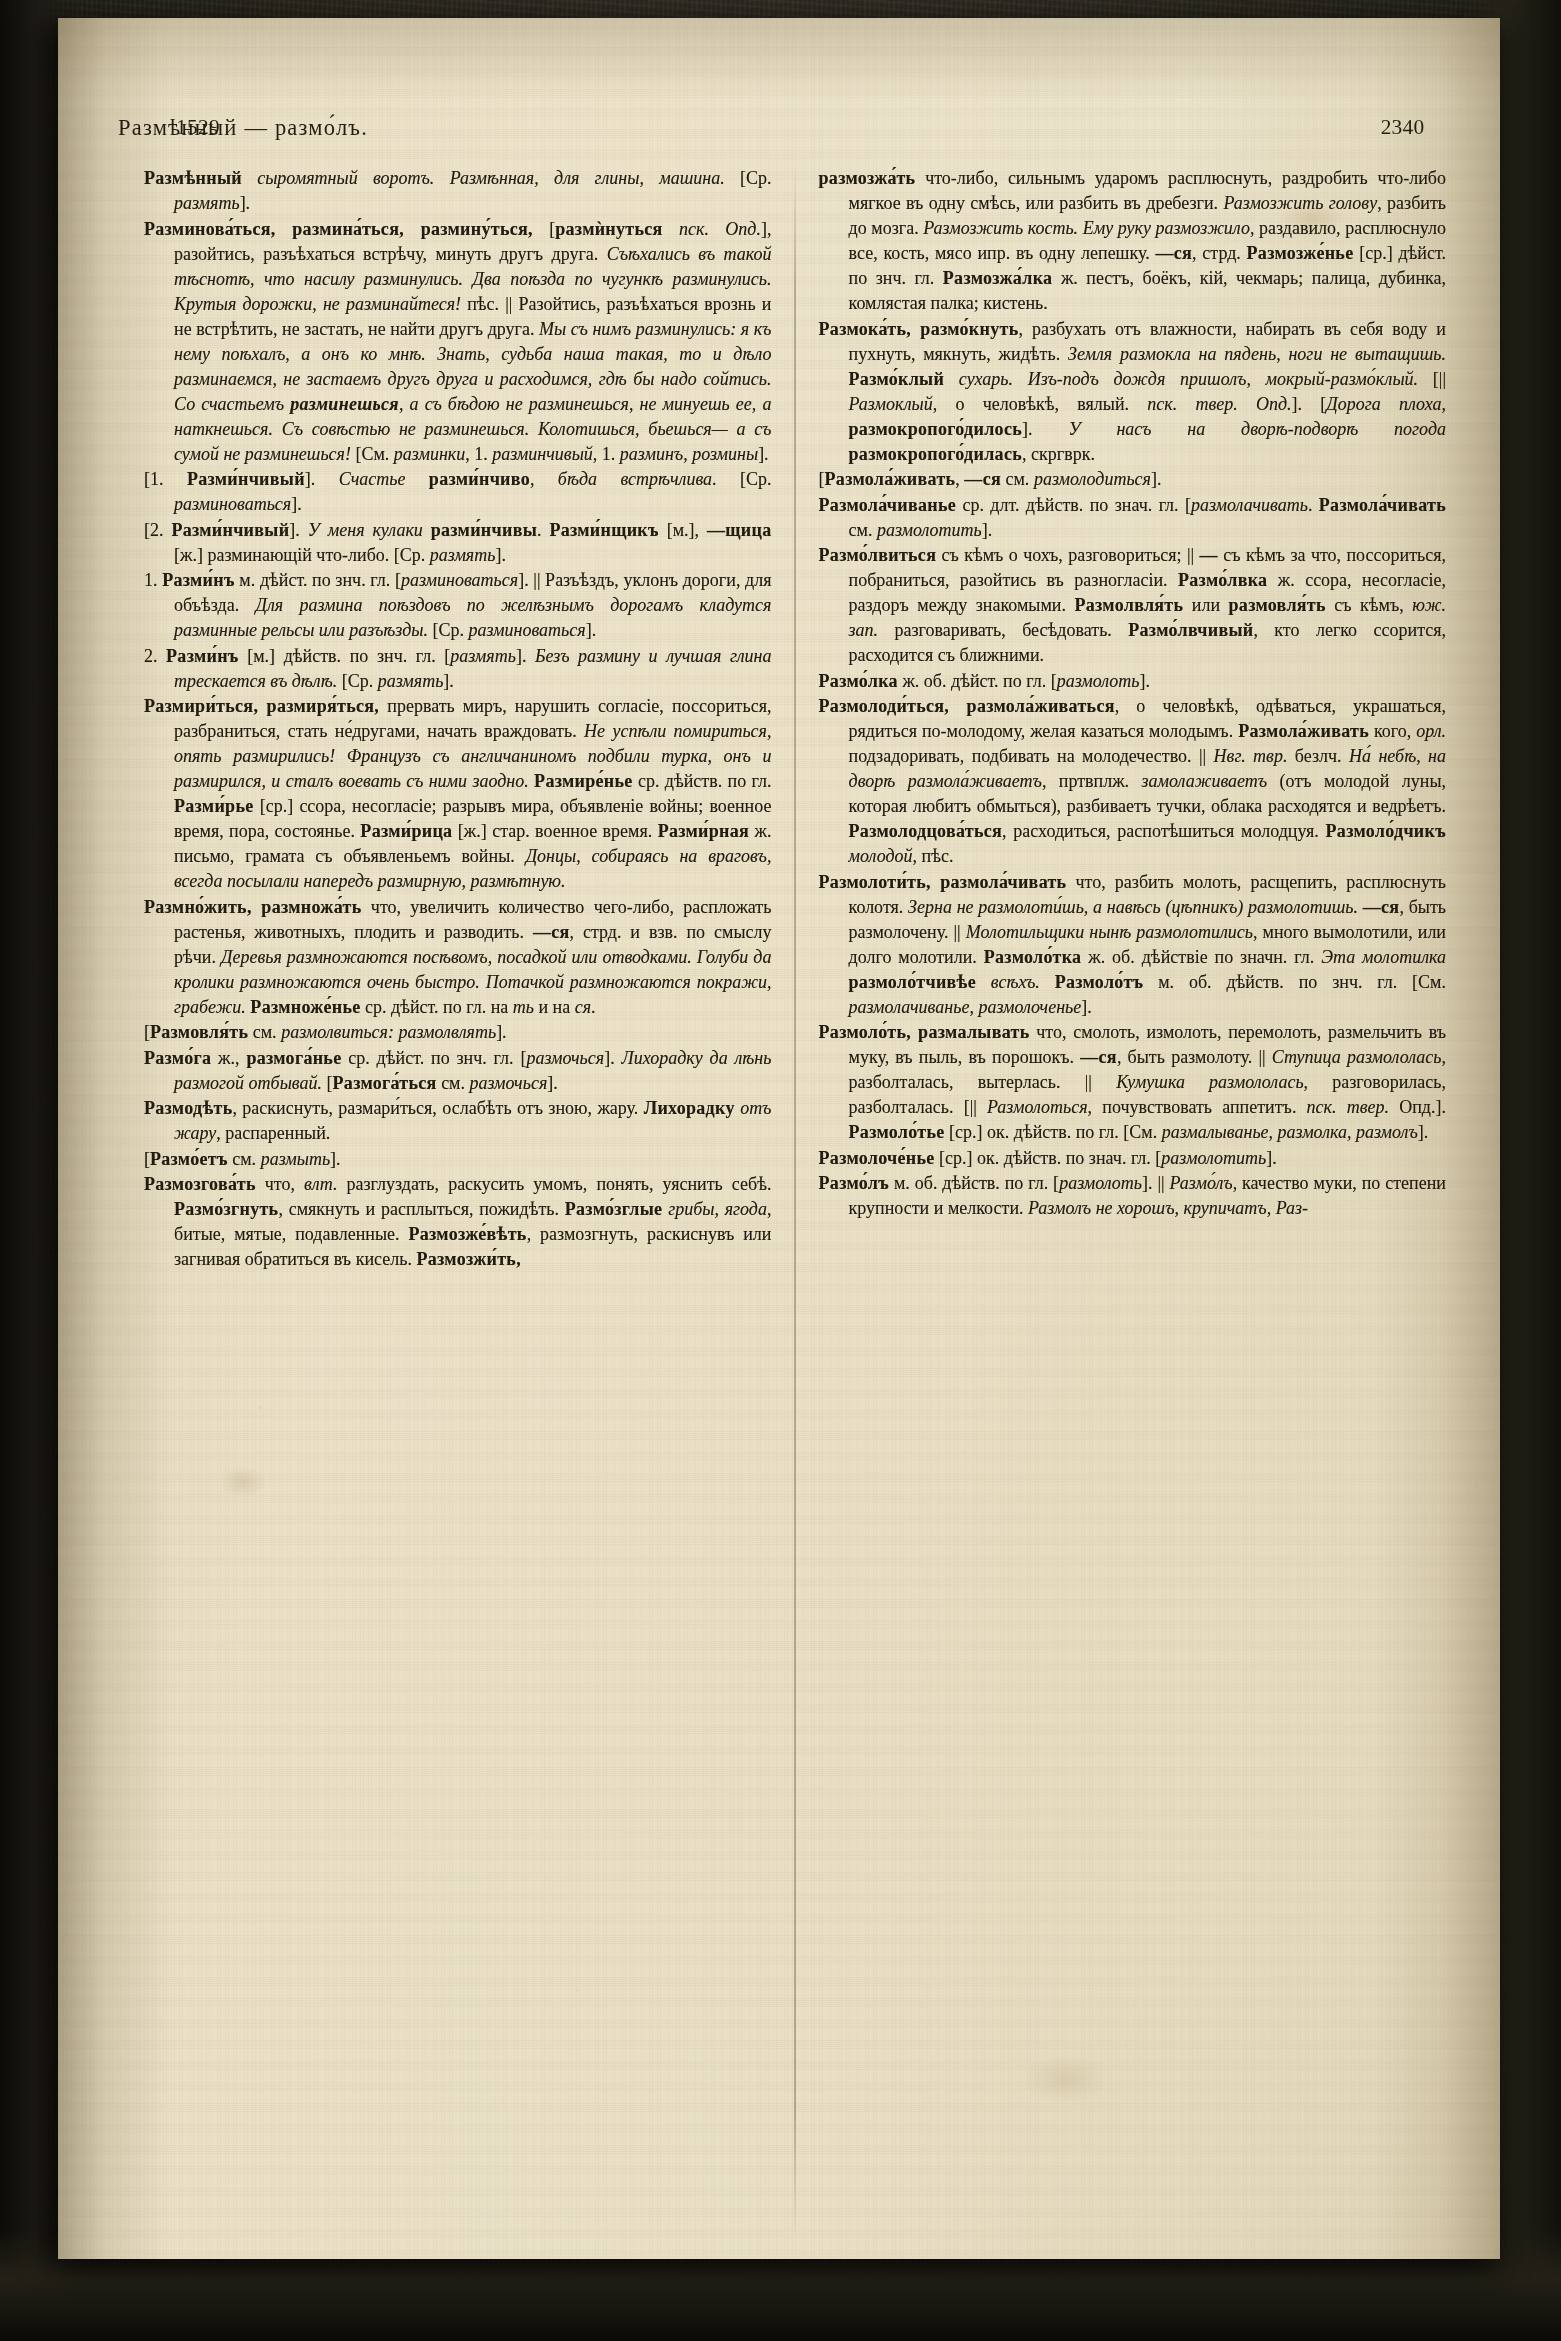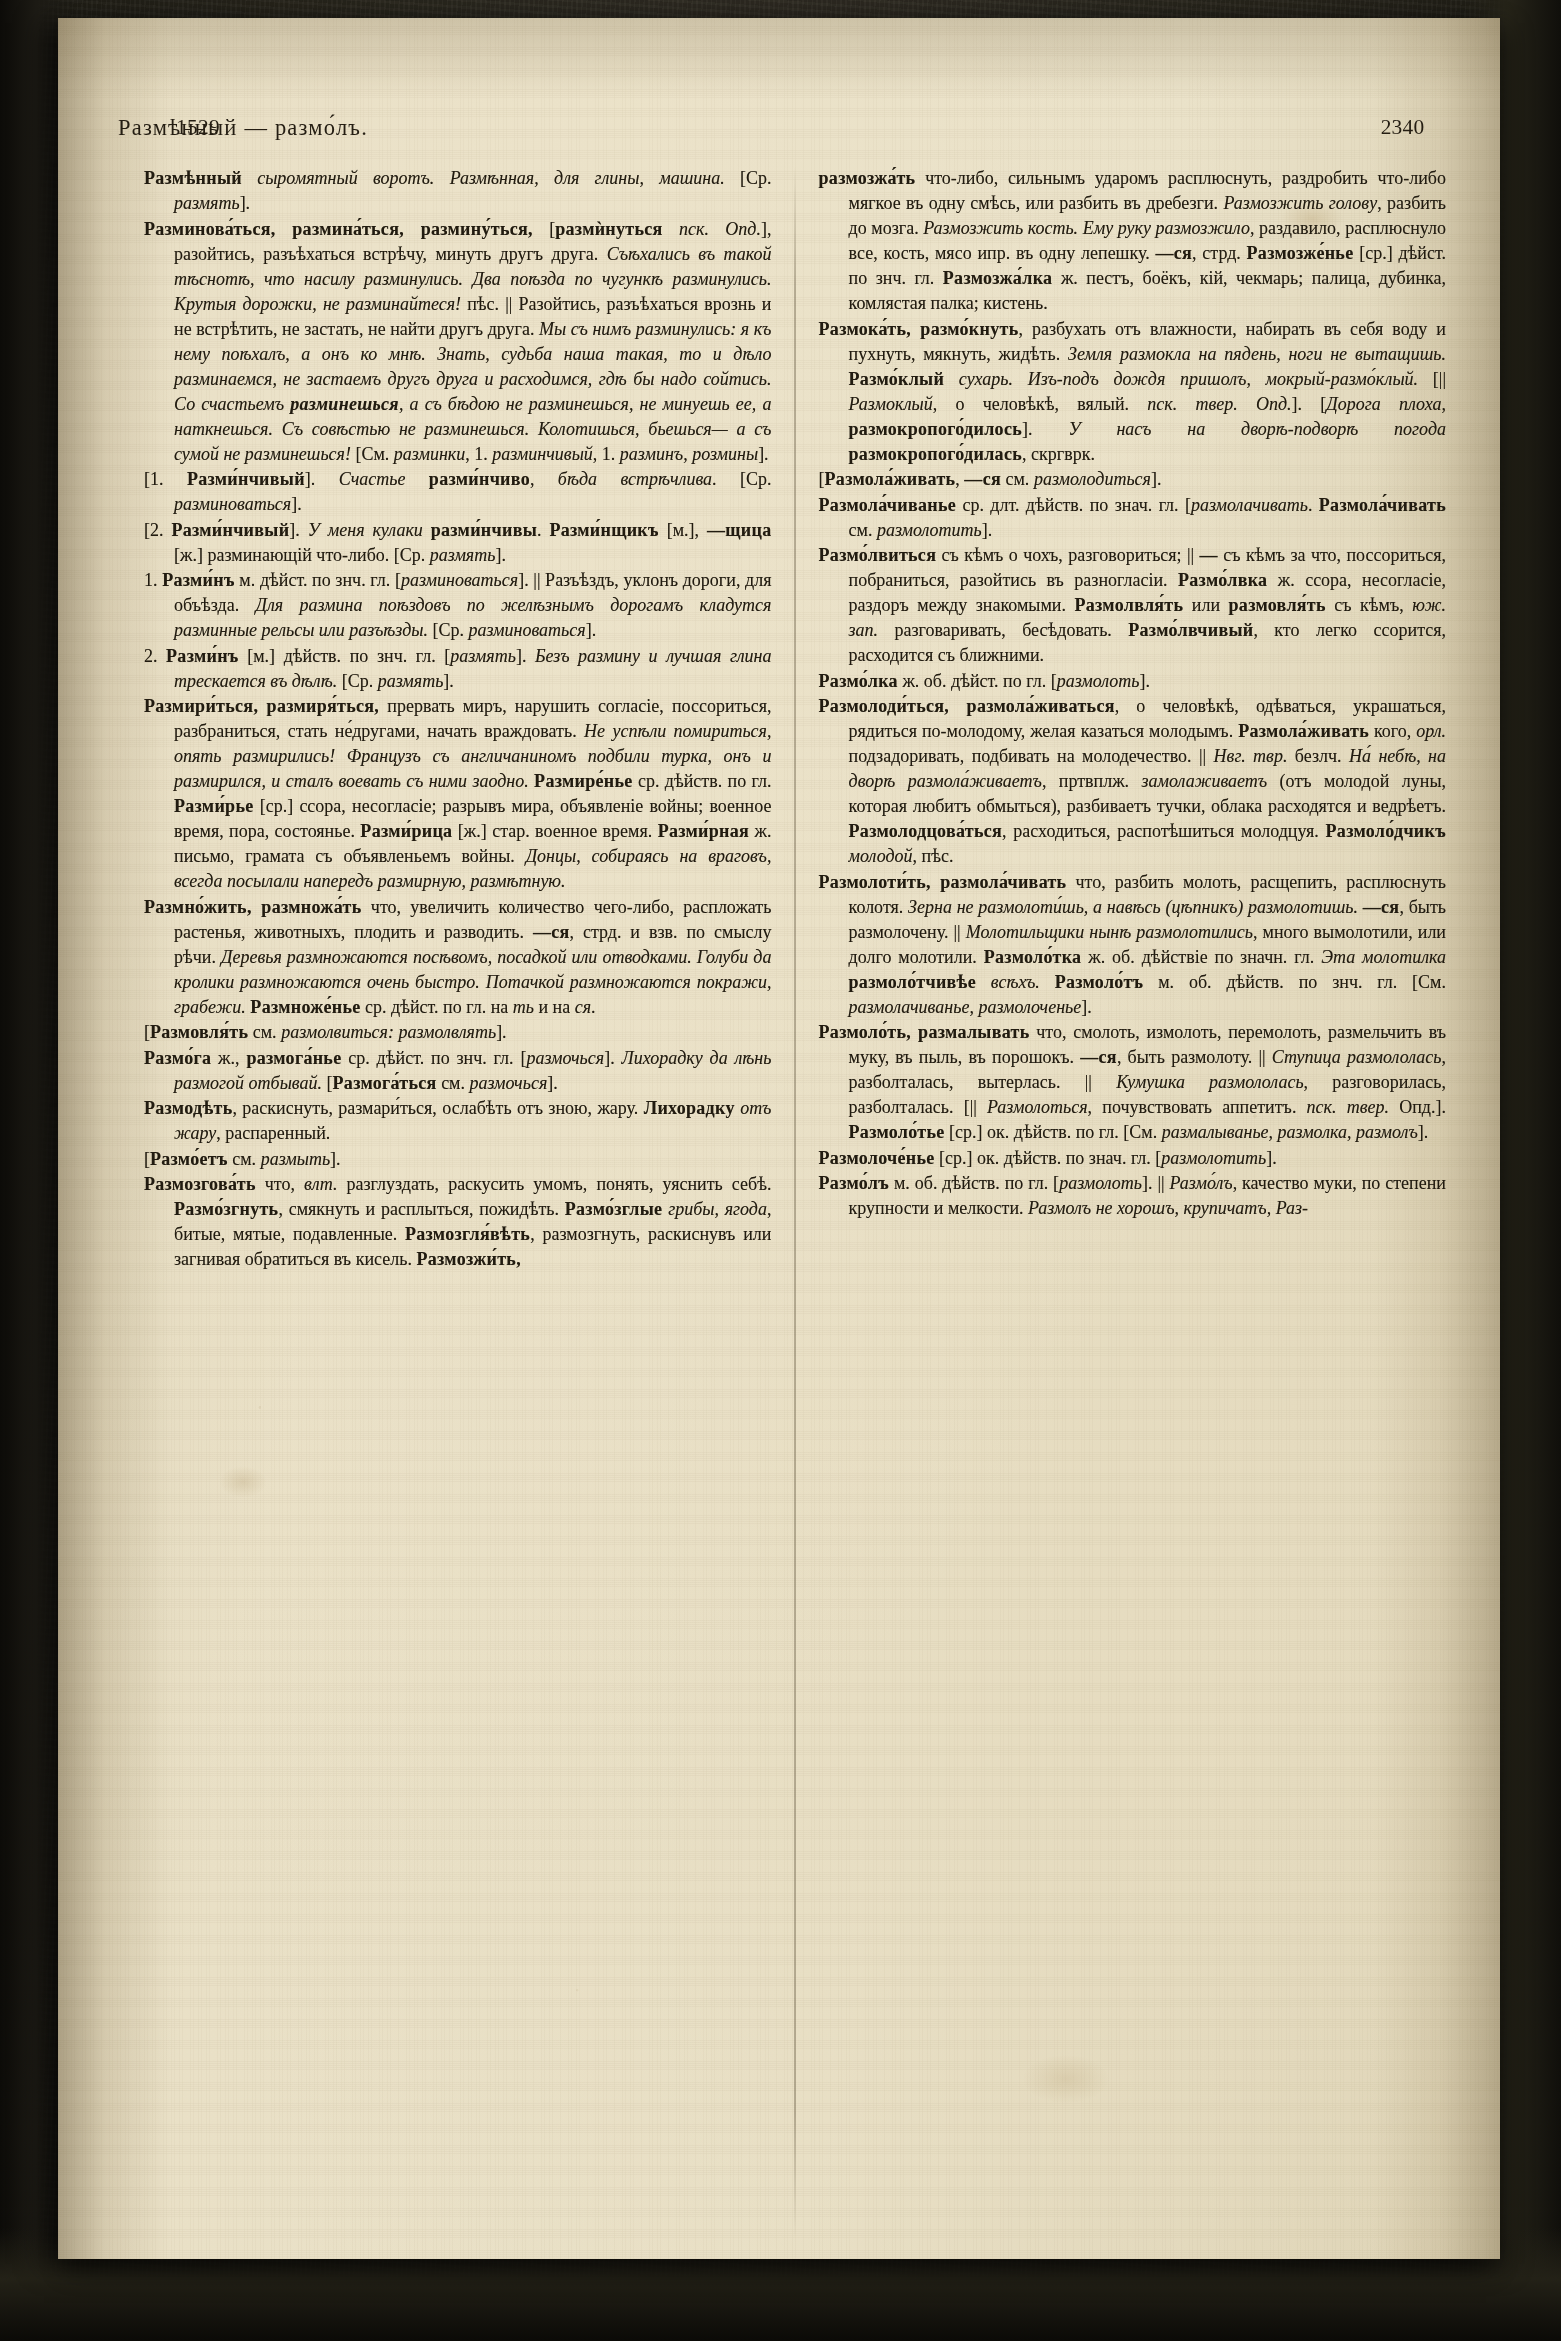--- a/index.html
+++ b/index.html
@@ -182,21 +182,21 @@
           <p class="entry">[1. <b>Разми́нчивый</b>]. <i>Счастье</i> <b>разми́нчиво</b>, <i>бѣда встрѣчлива</i>. [Ср. <i>разминоваться</i>].</p>
           <p class="entry">[2. <b>Разми́нчивый</b>]. <i>У меня кулаки</i> <b>разми́нчивы</b>. <b>Разми́нщикъ</b> [м.], <b>—щица</b> [ж.] разминающій что-либо. [Ср. <i>размять</i>].</p>
           <p class="entry">1. <b>Разми́нъ</b> м. дѣйст. по знч. гл. [<i>разминоваться</i>]. || Разъѣздъ, уклонъ дороги, для объѣзда. <i>Для размина поѣздовъ по желѣзнымъ дорогамъ кладутся разминные рельсы или разъѣзды.</i> [Ср. <i>разминоваться</i>].</p>
           <p class="entry">2. <b>Разми́нъ</b> [м.] дѣйств. по знч. гл. [<i>размять</i>]. <i>Безъ размину и лучшая глина трескается въ дѣлѣ.</i> [Ср. <i>размять</i>].</p>
           <p class="entry"><b>Размири́ться, размиря́ться,</b> прервать миръ, нарушить согласіе, поссориться, разбраниться, стать не́другами, начать враждовать. <i>Не успѣли помириться, опять размирились! Французъ съ англичаниномъ подбили турка, онъ и размирился, и сталъ воевать съ ними заодно.</i> <b>Размире́нье</b> ср. дѣйств. по гл. <b>Разми́рье</b> [ср.] ссора, несогласіе; разрывъ мира, объявленіе войны; военное время, пора, состоянье. <b>Разми́рица</b> [ж.] стар. военное время. <b>Разми́рная</b> ж. письмо, грамата съ объявленьемъ войны. <i>Донцы, собираясь на враговъ, всегда посылали напередъ размирную, размѣтную.</i></p>
           <p class="entry"><b>Размно́жить, размножа́ть</b> что, увеличить количество чего-либо, распложать растенья, животныхъ, плодить и разводить. <b>—ся</b>, стрд. и взв. по смыслу рѣчи. <i>Деревья размножаются посѣвомъ, посадкой или отводками. Голуби да кролики размножаются очень быстро. Потачкой размножаются покражи, грабежи.</i> <b>Размноже́нье</b> ср. дѣйст. по гл. на <i>ть</i> и на <i>ся</i>.</p>
           <p class="entry">[<b>Размовля́ть</b> см. <i>размолвиться: размолвлять</i>].</p>
           <p class="entry"><b>Размо́га</b> ж., <b>размога́нье</b> ср. дѣйст. по знч. гл. [<i>размочься</i>]. <i>Лихорадку да лѣнь размогой отбывай.</i> [<b>Размога́ться</b> см. <i>размочься</i>].</p>
           <p class="entry"><b>Размодѣть</b>, раскиснуть, размари́ться, ослабѣть отъ зною, жару. <b>Лихорадку</b> <i>отъ жару</i>, распаренный.</p>
           <p class="entry">[<b>Размо́етъ</b> см. <i>размыть</i>].</p>
-          <p class="entry"><b>Размозгова́ть</b> что, <span class="sm">влт.</span> разглуздать, раскусить умомъ, понять, уяснить себѣ. <b>Размо́згнуть</b>, смякнуть и расплыться, пожидѣть. <b>Размо́зглые</b> <i>грибы, ягода</i>, битые, мятые, подавленные. <b>Размозгля́вѣть</b>, размозгнуть, раскиснувъ или загнивая обратиться въ кисель. <b>Размозжи́ть,</b></p>
+          <p class="entry"><b>Размозгова́ть</b> что, <span class="sm">влт.</span> разглуздать, раскусить умомъ, понять, уяснить себѣ. <b>Размо́згнуть</b>, смякнуть и расплыться, пожидѣть. <b>Размо́зглые</b> <i>грибы, ягода</i>, битые, мятые, подавленные. <b>Размозже́вѣть</b>, размозгнуть, раскиснувъ или загнивая обратиться въ кисель. <b>Размозжи́ть,</b></p>
         </div>
       <div class="col-rule"></div>
       <div class="column" id="col-right">
           <p class="entry"><b>размозжа́ть</b> что-либо, сильнымъ ударомъ расплюснуть, раздробить что-либо мягкое въ одну смѣсь, или разбить въ дребезги. <i>Размозжить голову</i>, разбить до мозга. <i>Размозжить кость. Ему руку размозжило</i>, раздавило, расплюснуло все, кость, мясо ипр. въ одну лепешку. <b>—ся</b>, стрд. <b>Размозже́нье</b> [ср.] дѣйст. по знч. гл. <b>Размозжа́лка</b> ж. пестъ, боёкъ, кій, чекмарь; палица, дубинка, комлястая палка; кистень.</p>
           <p class="entry"><b>Размока́ть, размо́кнуть</b>, разбухать отъ влажности, набирать въ себя воду и пухнуть, мякнуть, жидѣть. <i>Земля размокла на пядень, ноги не вытащишь.</i> <b>Размо́клый</b> <i>сухарь. Изъ-подъ дождя пришолъ, мокрый-размо́клый.</i> [|| <i>Размоклый</i>, о человѣкѣ, вялый. <span class="sm">пск. твер. Опд.</span>]. [<i>Дорога плоха,</i> <b>размокропого́дилось</b>]. <i>У насъ на дворѣ-подворѣ погода</i> <b>размокропого́дилась</b>, скргврк.</p>
           <p class="entry">[<b>Размола́живать</b>, <b>—ся</b> см. <i>размолодиться</i>].</p>
           <p class="entry"><b>Размола́чиванье</b> ср. длт. дѣйств. по знач. гл. [<i>размолачивать</i>. <b>Размола́чивать</b> см. <i>размолотить</i>].</p>
           <p class="entry"><b>Размо́лвиться</b> съ кѣмъ о чохъ, разговориться; || <b>—</b> съ кѣмъ за что, поссориться, побраниться, разойтись въ разногласіи. <b>Размо́лвка</b> ж. ссора, несогласіе, раздоръ между знакомыми. <b>Размолвля́ть</b> или <b>размовля́ть</b> съ кѣмъ, <span class="sm">юж. зап.</span> разговаривать, бесѣдовать. <b>Размо́лвчивый</b>, кто легко ссорится, расходится съ ближними.</p>
           <p class="entry"><b>Размо́лка</b> ж. об. дѣйст. по гл. [<i>размолоть</i>].</p>
           <p class="entry"><b>Размолоди́ться, размола́живаться</b>, о человѣкѣ, одѣваться, украшаться, рядиться по-молодому, желая казаться молодымъ. <b>Размола́живать</b> кого, <span class="sm">орл.</span> подзадоривать, подбивать на молодечество. || <span class="sm">Нвг. твр.</span> безлч. <i>На́ небѣ, на дворѣ размола́живаетъ</i>, пртвплж. <i>замолаживаетъ</i> (отъ молодой луны, которая любитъ обмыться), разбиваетъ тучки, облака расходятся и ведрѣетъ. <b>Размолодцова́ться</b>, расходиться, распотѣшиться молодцуя. <b>Размоло́дчикъ</b> <i>молодой</i>, пѣс.</p>

